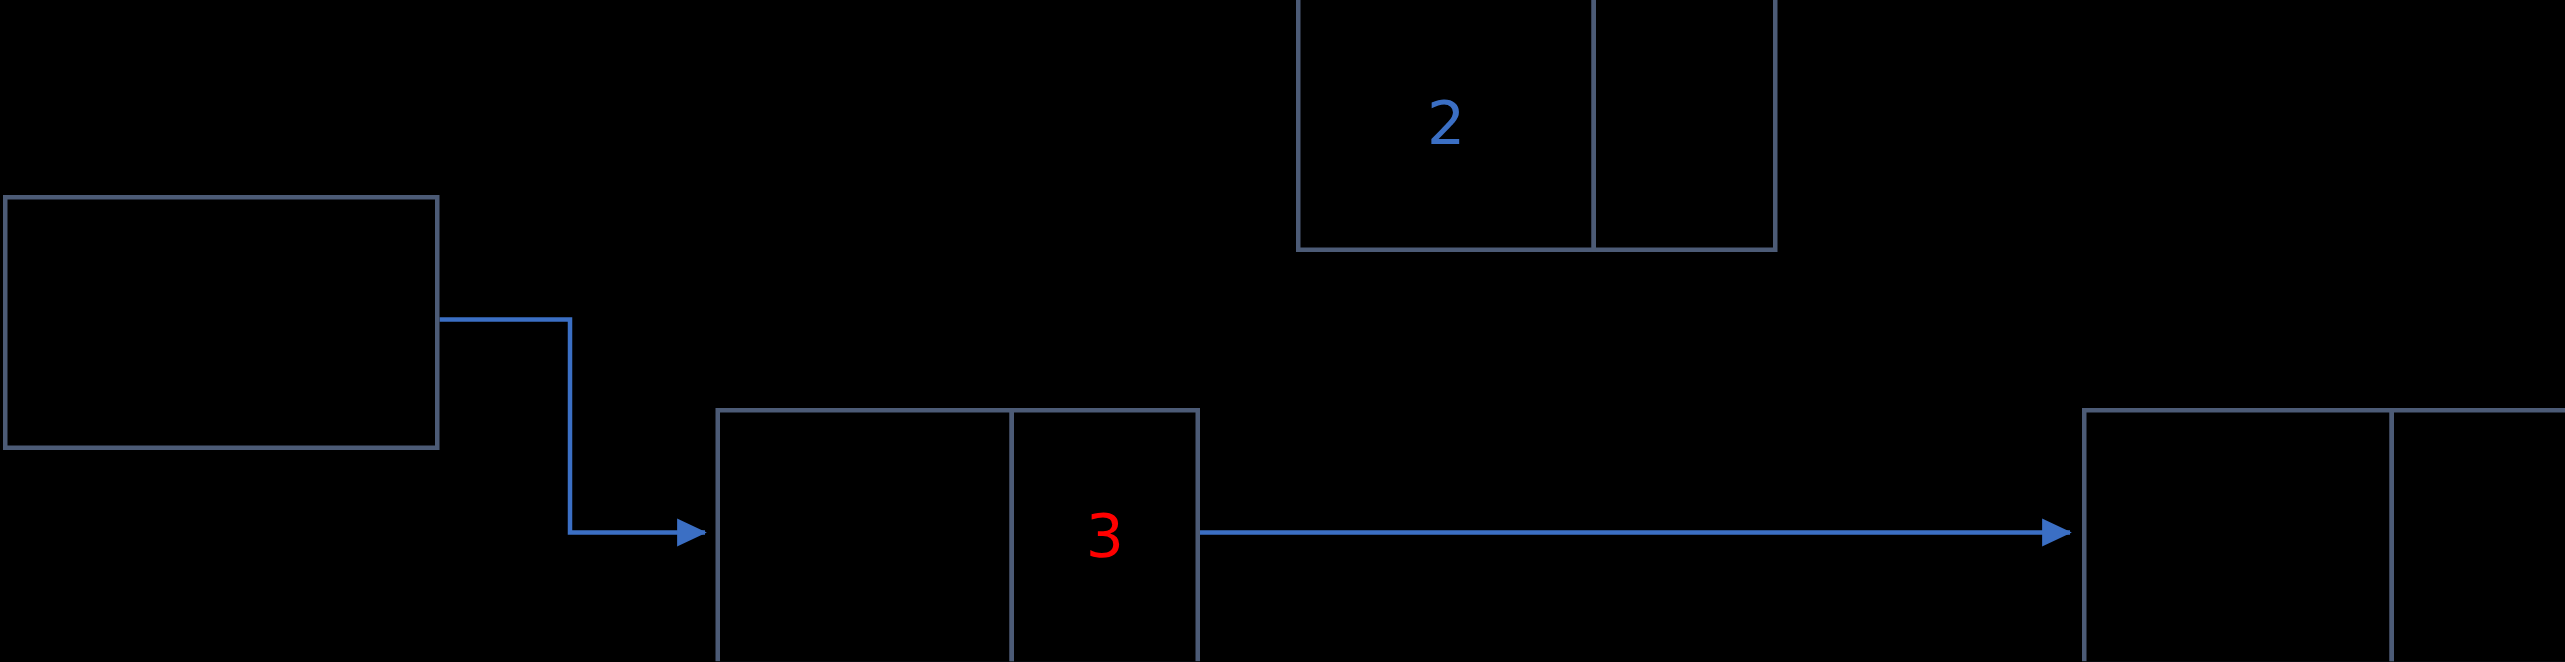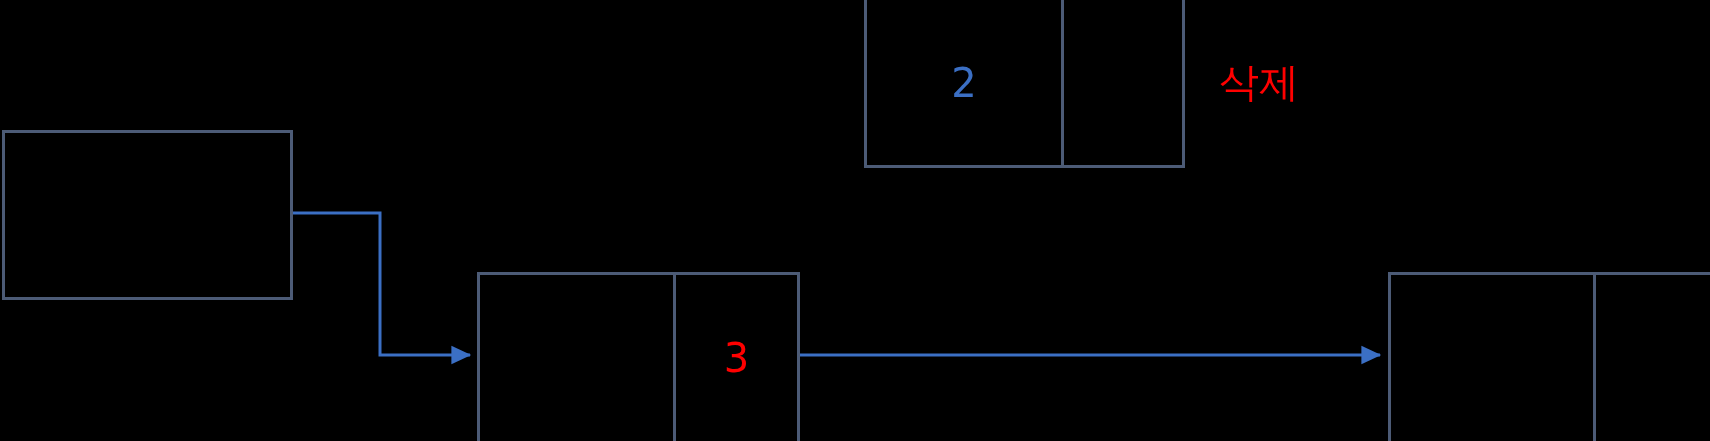--- a/index.html
+++ b/index.html
@@ -86,21 +86,20 @@
 
   <div class="node" style="left:864px; top:-3px; width:321px; height:171px;">
     <div class="cell" style="width:200px; height:171px;">
       <span class="cell-value" style="color:#3b6fc4;">2</span>
     </div>
     <div class="cell" style="width:124px; height:171px;">
       <span class="cell-value" style="color:#3b6fc4;"></span>
     </div>
   </div>
 
-  <div class="label" style="left:1219px; top:62px; color:#ff0000;">삭제</div>
 
   <div class="node" style="left:477px; top:272px; width:323px; height:172px;">
     <div class="cell" style="width:199px; height:172px;">
       <span class="cell-value" style="color:#ff0000;"></span>
     </div>
     <div class="cell" style="width:127px; height:172px;">
       <span class="cell-value" style="color:#ff0000;">3</span>
     </div>
   </div>
 

